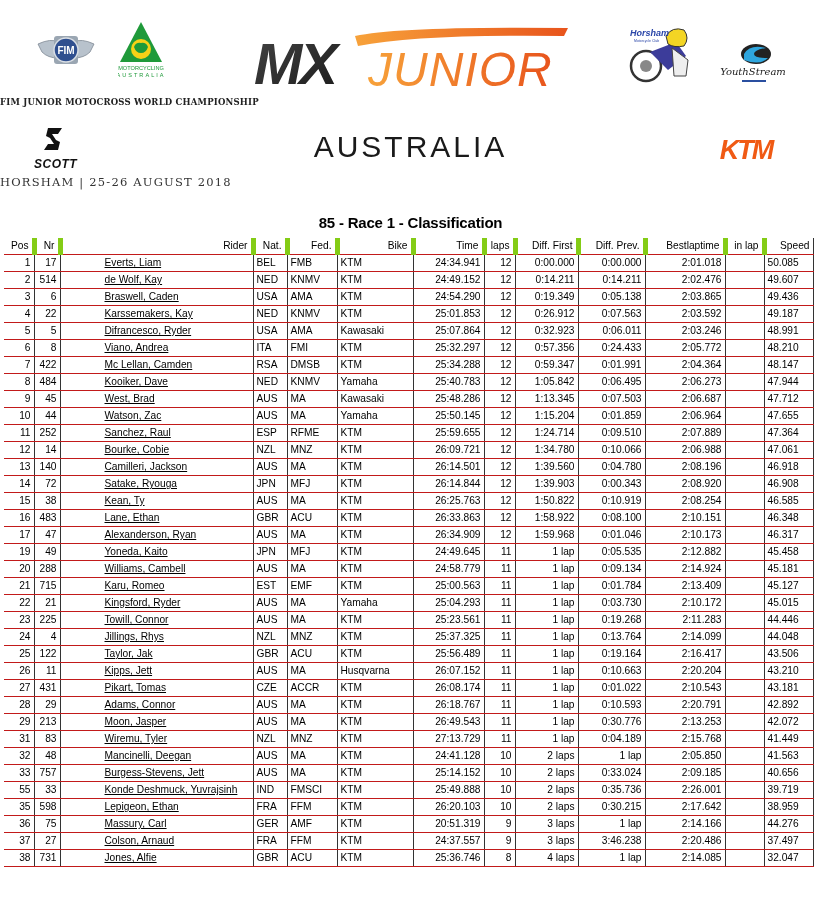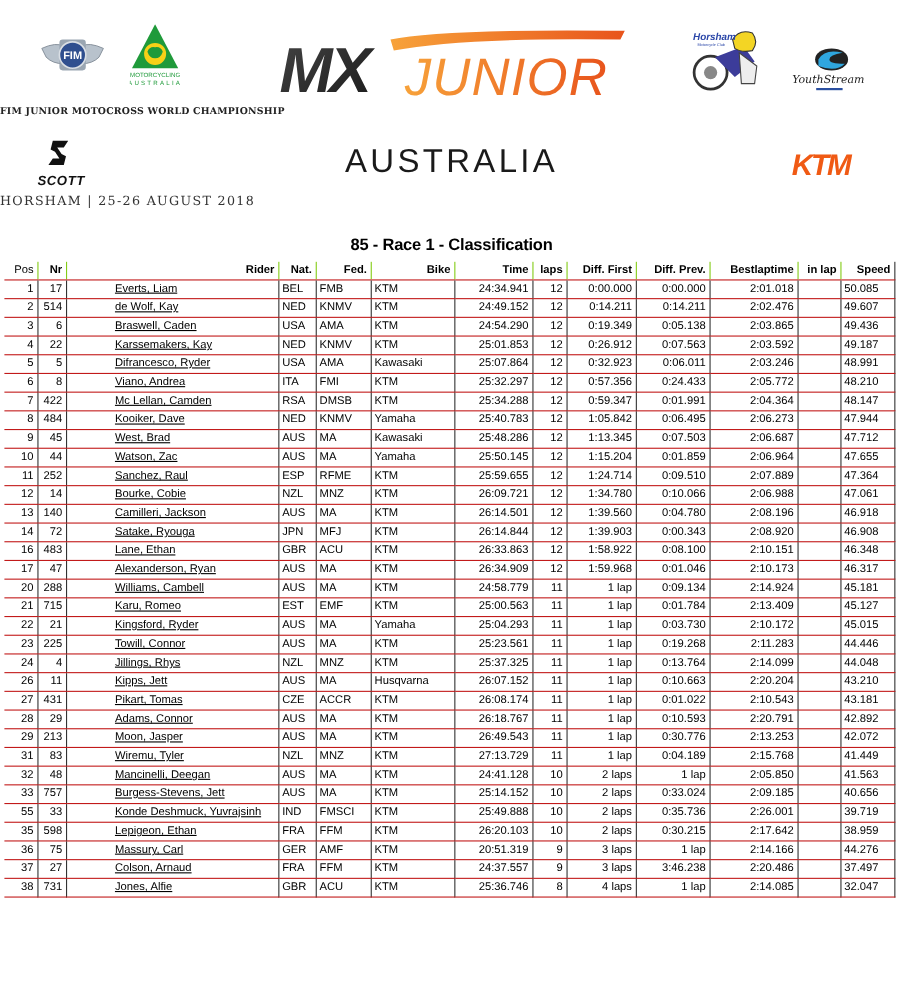--- a/index.html
+++ b/index.html
@@ -17,21 +17,21 @@
 
   .champ-text { left: 0; width: 821px; top: 97px; text-align: left; font-family: "DejaVu Serif", serif; font-size: 8.5px; letter-spacing: 0.2px; color: #222; font-weight: bold; }
   .country { left: 0; width: 821px; top: 130px; text-align: center; font-family: "Liberation Sans", sans-serif; font-size: 30px; letter-spacing: 3px; color: #1a1a1a; }
   .venue { left: 0; width: 821px; top: 175px; font-family: "DejaVu Serif", serif; font-size: 11.5px; letter-spacing: 1.2px; color: #333; }
   .race-title { left: 0; width: 821px; top: 214px; text-align: center; font-size: 15px; font-weight: bold; letter-spacing: -0.2px; }
 
   
   table.results { position: absolute; left: 4px; top: 238px; border-collapse: collapse; table-layout: fixed; font-size: 10.2px; }
   table.results th, table.results td { padding: 0 3px 0 3px; height: 16px; line-height: 16px; white-space: nowrap; overflow: hidden; border-bottom: 1.5px solid #c21a1a; }
   table.results th { font-weight: normal; text-align: right; padding-left: 3px; }
-  table.results th + th { border-left: 1px solid #84cc16; font-weight: bold; }
+  table.results th + th { border-left: 5px solid #84cc16; }
   table.results td { border-right: 1px solid #333; }
   td.r { text-align: right; }
   td.l { text-align: left; }
   td.rider a { color: #000; text-decoration: underline; cursor: pointer; margin-left: 41px; }
   tr.datarow td { border-bottom: 1.5px solid #c21a1a; }
   col.c-pos { width: 30px; }
   col.c-nr { width: 26px; }
   col.c-rider { width: 193px; }
   col.c-nat { width: 34px; }
   col.c-fed { width: 50px; }
@@ -377,20 +377,35 @@
     <td class="l">KTM</td>
     <td class="r">26:14.844</td>
     <td class="r">12</td>
     <td class="r">1:39.903</td>
     <td class="r">0:00.343</td>
     <td class="r">2:08.920</td>
     <td class="l"></td>
     <td class="l">46.908</td>
   </tr>
 
+  <tr class="datarow">
+    <td class="r">15</td>
+    <td class="r">38</td>
+    <td class="l rider"><a>Kean, Ty</a></td>
+    <td class="l">AUS</td>
+    <td class="l">MA</td>
+    <td class="l">KTM</td>
+    <td class="r">26:25.763</td>
+    <td class="r">12</td>
+    <td class="r">1:50.822</td>
+    <td class="r">0:10.919</td>
+    <td class="r">2:08.254</td>
+    <td class="l"></td>
+    <td class="l">46.585</td>
+  </tr>
 
   <tr class="datarow">
     <td class="r">16</td>
     <td class="r">483</td>
     <td class="l rider"><a>Lane, Ethan</a></td>
     <td class="l">GBR</td>
     <td class="l">ACU</td>
     <td class="l">KTM</td>
     <td class="r">26:33.863</td>
     <td class="r">12</td>
@@ -411,20 +426,35 @@
     <td class="r">26:34.909</td>
     <td class="r">12</td>
     <td class="r">1:59.968</td>
     <td class="r">0:01.046</td>
     <td class="r">2:10.173</td>
     <td class="l"></td>
     <td class="l">46.317</td>
   </tr>
 
 
+  <tr class="datarow">
+    <td class="r">19</td>
+    <td class="r">49</td>
+    <td class="l rider"><a>Yoneda, Kaito</a></td>
+    <td class="l">JPN</td>
+    <td class="l">MFJ</td>
+    <td class="l">KTM</td>
+    <td class="r">24:49.645</td>
+    <td class="r">11</td>
+    <td class="r">1 lap</td>
+    <td class="r">0:05.535</td>
+    <td class="r">2:12.882</td>
+    <td class="l"></td>
+    <td class="l">45.458</td>
+  </tr>
 
   <tr class="datarow">
     <td class="r">20</td>
     <td class="r">288</td>
     <td class="l rider"><a>Williams, Cambell</a></td>
     <td class="l">AUS</td>
     <td class="l">MA</td>
     <td class="l">KTM</td>
     <td class="r">24:58.779</td>
     <td class="r">11</td>
@@ -492,20 +522,35 @@
     <td class="l">KTM</td>
     <td class="r">25:37.325</td>
     <td class="r">11</td>
     <td class="r">1 lap</td>
     <td class="r">0:13.764</td>
     <td class="r">2:14.099</td>
     <td class="l"></td>
     <td class="l">44.048</td>
   </tr>
 
+  <tr class="datarow">
+    <td class="r">25</td>
+    <td class="r">122</td>
+    <td class="l rider"><a>Taylor, Jak</a></td>
+    <td class="l">GBR</td>
+    <td class="l">ACU</td>
+    <td class="l">KTM</td>
+    <td class="r">25:56.489</td>
+    <td class="r">11</td>
+    <td class="r">1 lap</td>
+    <td class="r">0:19.164</td>
+    <td class="r">2:16.417</td>
+    <td class="l"></td>
+    <td class="l">43.506</td>
+  </tr>
 
   <tr class="datarow">
     <td class="r">26</td>
     <td class="r">11</td>
     <td class="l rider"><a>Kipps, Jett</a></td>
     <td class="l">AUS</td>
     <td class="l">MA</td>
     <td class="l">Husqvarna</td>
     <td class="r">26:07.152</td>
     <td class="r">11</td>

